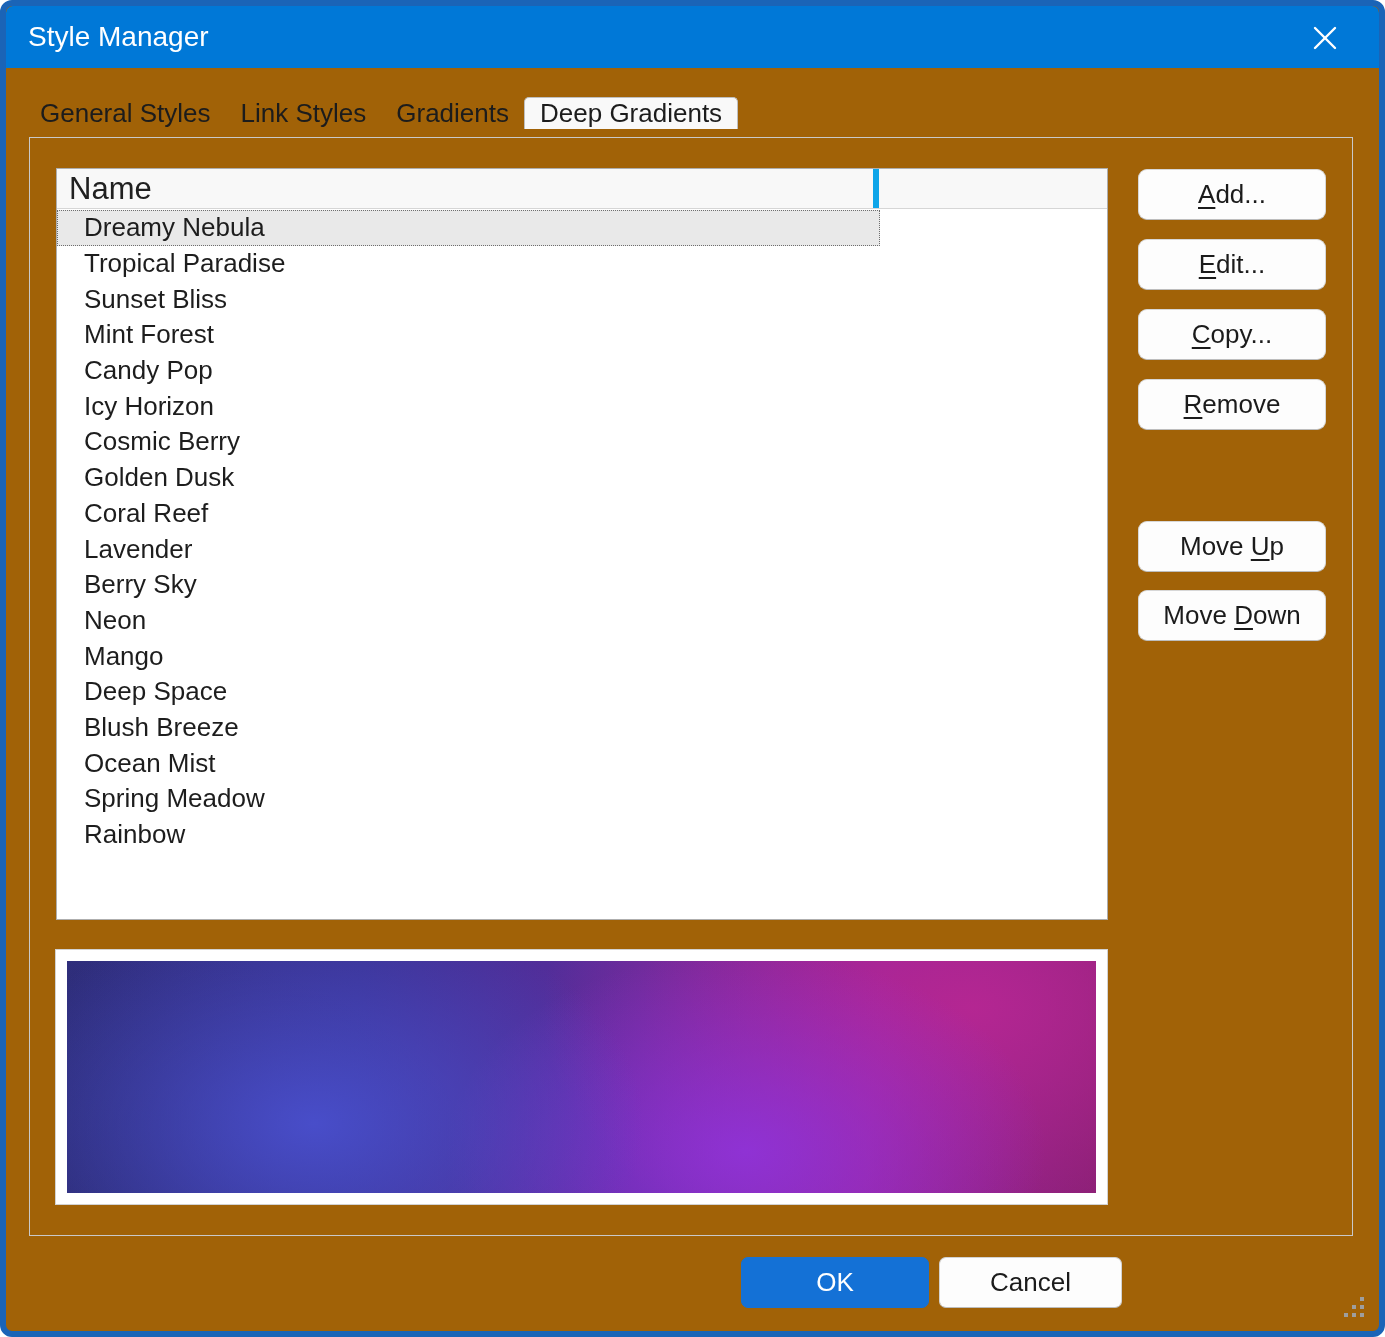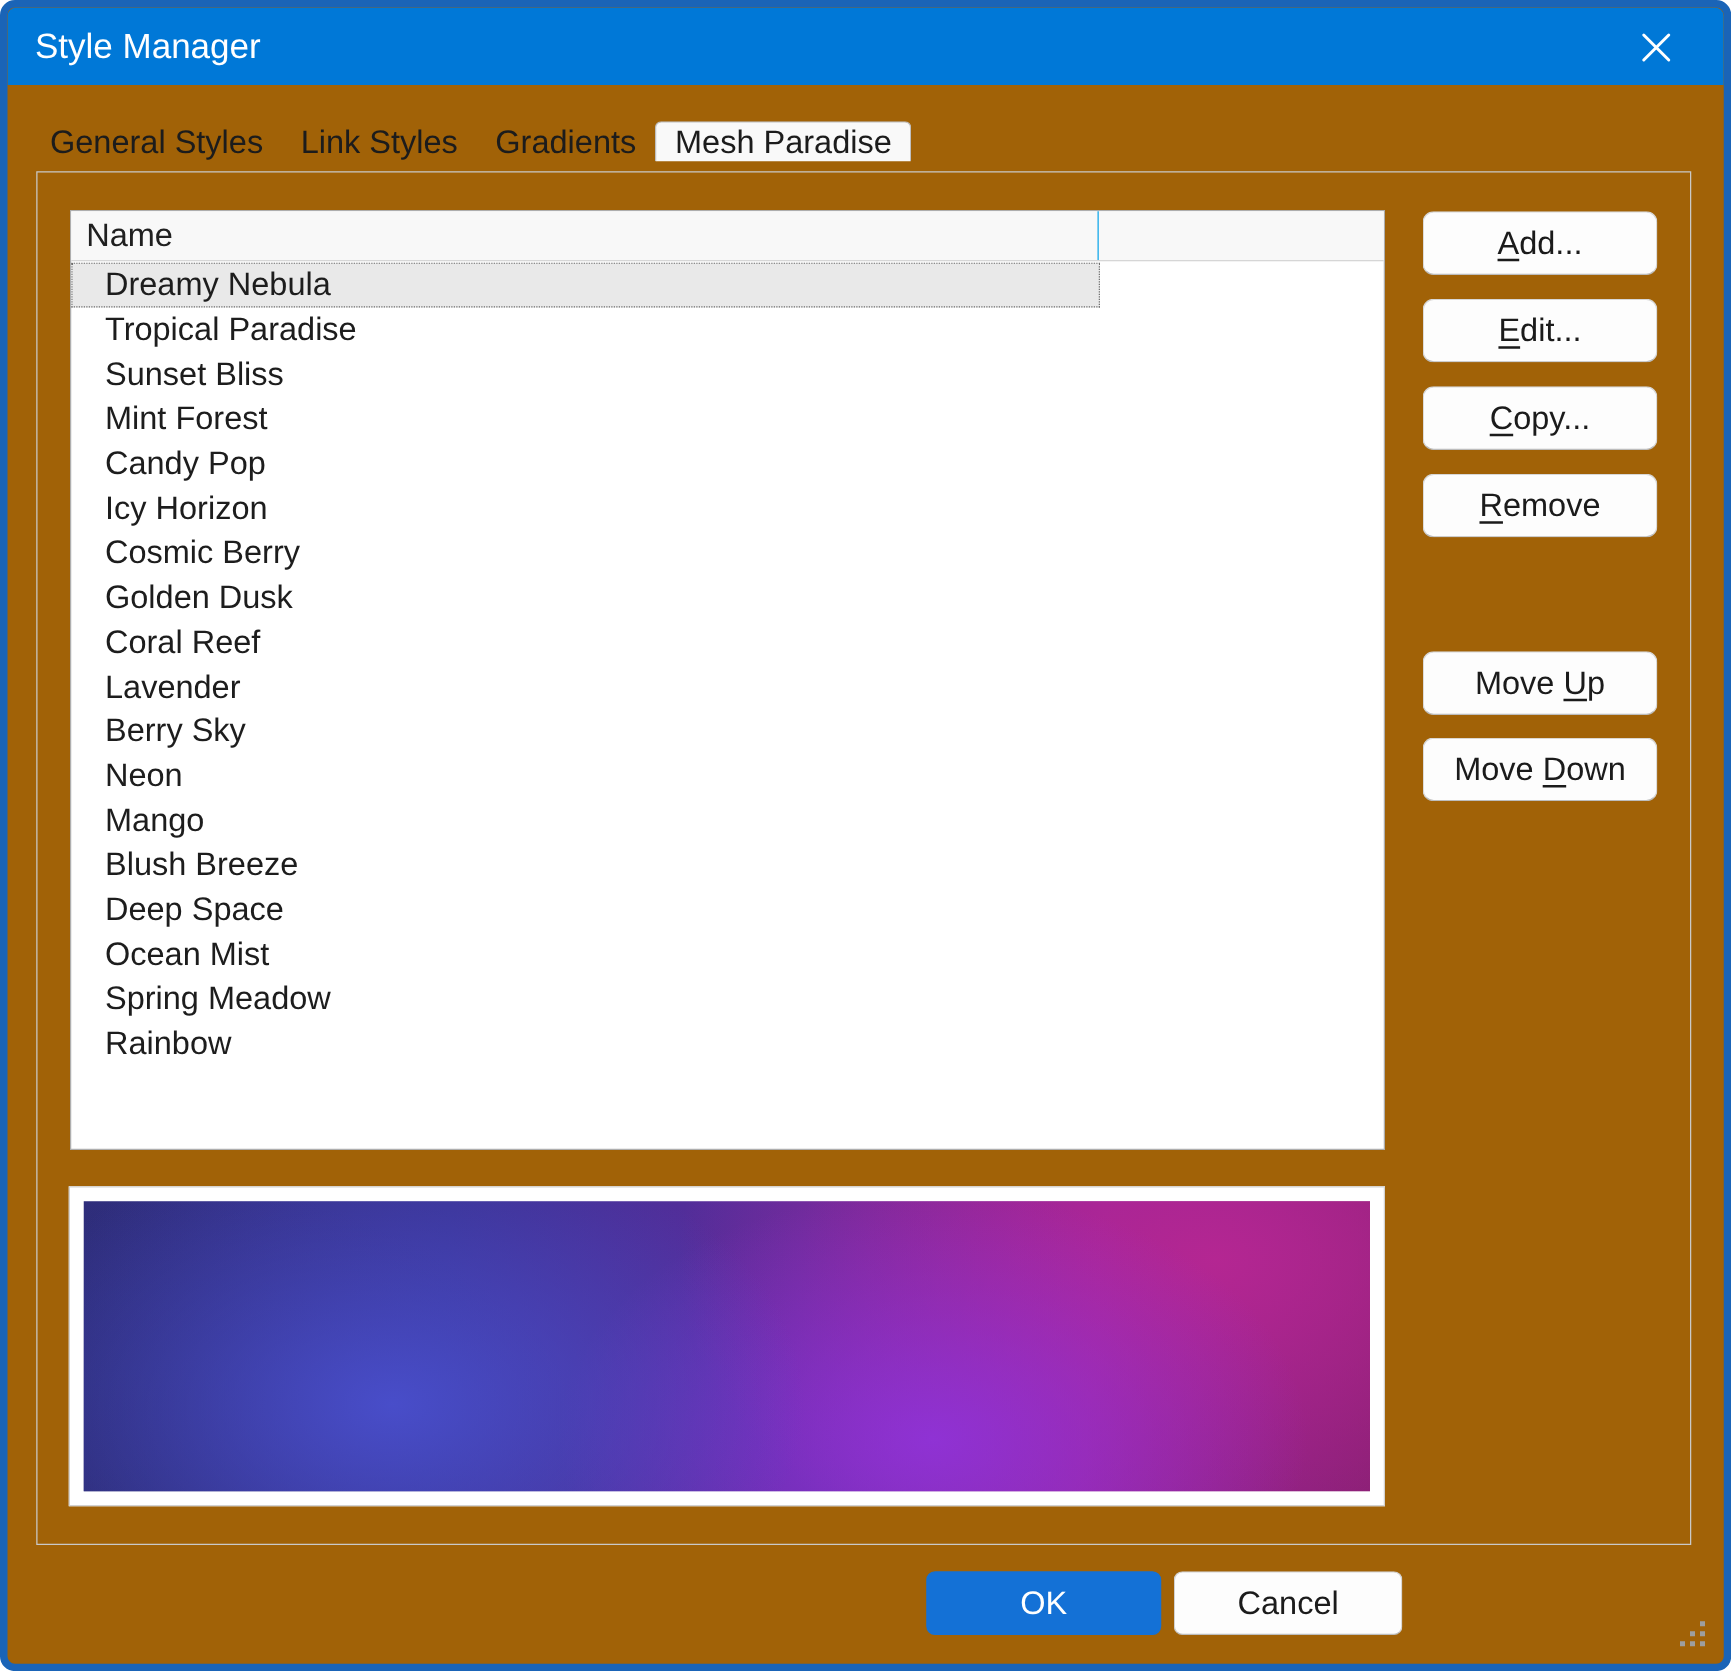--- a/index.html
+++ b/index.html
@@ -25,21 +25,21 @@
   
   .frame{position:absolute;left:23px;top:131px;width:1324px;height:1099px;
     border:1px solid #c9c9c9;background:transparent;z-index:1;}
 
   
   .listbox{position:absolute;left:50px;top:162px;width:1052px;height:752px;
     background:#ffffff;border:1px solid #aeaeae;z-index:2;}
   .lheader{height:40px;background:#f8f8f8;border-bottom:1px solid #d6d6d6;
     display:flex;align-items:center;}
   .hcell{width:822px;height:100%;display:flex;align-items:center;padding-left:12px;
-    font-size:26px;color:#202020;border-right:1px solid #0ea5e9;}
+    font-size:31px;color:#202020;border-right:6px solid #0ea5e9;}
   .lbody{position:absolute;left:0;top:41px;right:0;bottom:0;overflow:hidden;}
   .row{height:35.7px;display:flex;align-items:center;padding-left:26px;font-size:26px;
     color:#1d1d1d;border:1px dotted transparent;cursor:default;}
   .row.selected{background:#e9e9e9;border-color:#6e6e6e;width:823px;}
 
   
   .btncol{position:absolute;left:1132px;width:188px;display:flex;flex-direction:column;z-index:2;}
   .btncol.top{top:163px;gap:19px;}
   .btncol.bottom{top:515px;gap:18px;}
   .sbtn{height:51px;border:1px solid #d7d7d7;border-bottom-color:#bdbdbd;border-radius:9px;
@@ -78,21 +78,21 @@
         <line x1="5" y1="5" x2="25" y2="25" stroke="#ffffff" stroke-width="2.4" stroke-linecap="round"></line>
         <line x1="25" y1="5" x2="5" y2="25" stroke="#ffffff" stroke-width="2.4" stroke-linecap="round"></line>
       </svg>
     </button>
   </div>
 
   <div class="tabbar" id="tabbar">
       <div class="tab">General Styles</div>
       <div class="tab">Link Styles</div>
       <div class="tab">Gradients</div>
-      <div class="tab active">Mesh Paradise</div>
+      <div class="tab active">Deep Gradients</div>
     </div>
 
   <div class="frame"></div>
 
   <div class="listbox">
     <div class="lheader">
       <span class="hcell">Name</span>
     </div>
     <div class="lbody" id="listbody">
         <div class="row selected">Dreamy Nebula</div>
@@ -101,22 +101,22 @@
         <div class="row">Mint Forest</div>
         <div class="row">Candy Pop</div>
         <div class="row">Icy Horizon</div>
         <div class="row">Cosmic Berry</div>
         <div class="row">Golden Dusk</div>
         <div class="row">Coral Reef</div>
         <div class="row">Lavender</div>
         <div class="row">Berry Sky</div>
         <div class="row">Neon</div>
         <div class="row">Mango</div>
+        <div class="row">Deep Space</div>
         <div class="row">Blush Breeze</div>
-        <div class="row">Deep Space</div>
         <div class="row">Ocean Mist</div>
         <div class="row">Spring Meadow</div>
         <div class="row">Rainbow</div>
       </div>
   </div>
 
   <div class="btncol top" id="sidetop">
       <button class="sbtn"><span></span><span class="mn">A</span><span>dd...</span></button>
       <button class="sbtn"><span></span><span class="mn">E</span><span>dit...</span></button>
       <button class="sbtn"><span></span><span class="mn">C</span><span>opy...</span></button>

